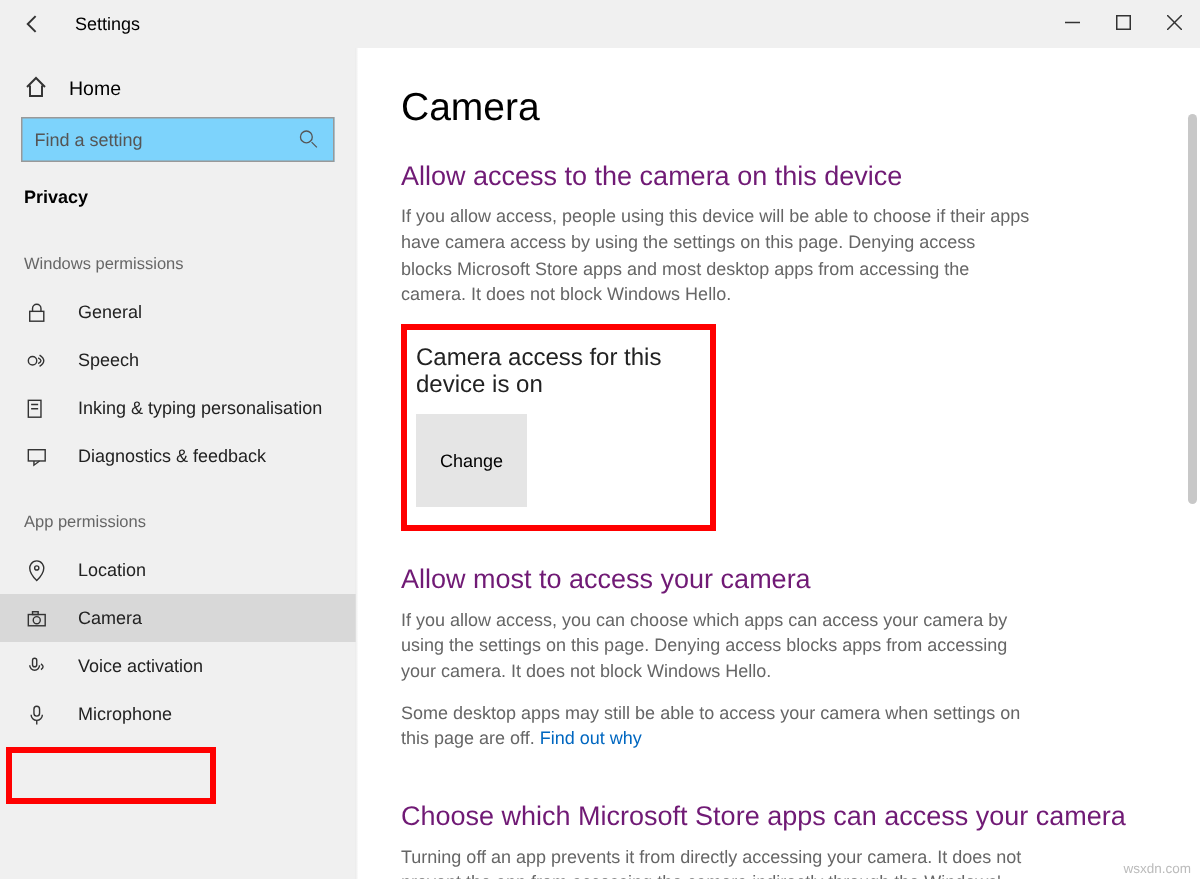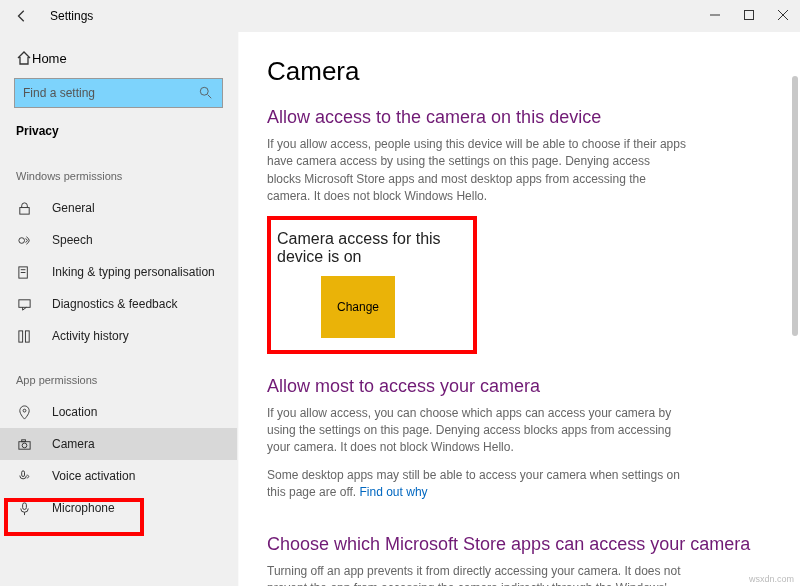--- a/index.html
+++ b/index.html
@@ -4,37 +4,37 @@
 <style>
 * { margin: 0; padding: 0; box-sizing: border-box; font-family: "Segoe UI", sans-serif; }
 body { width: 800px; height: 586px; overflow: hidden; background: #fff; position: relative; }
 .titlebar { height: 32px; display: flex; align-items: center; padding: 0 0 0 8px; background: #f0f0f0; position: relative; }
 .titlebar .back { width: 28px; height: 28px; display: flex; align-items: center; justify-content: center; }
 .titlebar .title { font-size: 12px; margin-left: 14px; }
 .win-controls { position: absolute; right: 0; top: 0; display: flex; }
 .win-btn { width: 34px; height: 30px; display: flex; align-items: center; justify-content: center; font-size:12px; }
 .main { display: flex; height: calc(100% - 32px); }
 .sidebar { width: 237px; background: #f0f0f0; padding: 14px 0 0 0; position: relative; }
-.home { display: flex; align-items: center; padding: 4px 16px 10px 16px; font-size: 13px; }
+.home { display: flex; align-items: center; padding: 4px 16px 10px 16px; font-size: 13px; gap: 14px; }
 .searchbox { margin: 2px 14px 12px 14px; height: 30px; border: 1px solid #999; background: #7dd3fc; display: flex; align-items: center; padding: 0 8px; font-size: 12px; color: #555; position: relative; }
 .searchbox .mag { position: absolute; right: 8px; }
 .privacy { padding: 4px 16px; font-size: 12px; font-weight: 600; margin-bottom: 28px; }
 .group-label { padding: 0 16px; font-size: 11px; color: #666; margin-bottom: 10px; }
 .nav-item { display: flex; align-items: center; gap: 20px; padding: 8px 16px; font-size: 12px; color: #222; }
 .nav-item.active { background: #d8d8d8; }
 .gap { height: 22px; }
 .highlight-camera { position: absolute; left: 4px; top: 466px; width: 140px; height: 38px; border: 4px solid #ff0000; pointer-events: none; }
 .content { flex: 1; position: relative; overflow: hidden; padding: 24px 22px 0 30px; }
 .content-inner { height: 100%; overflow-y: auto; padding-right: 22px; }
 h1 { font-size: 26px; font-weight: 400; margin-bottom: 20px; }
 h2 { font-size: 18px; font-weight: 400; margin-bottom: 8px; color: #701a75; margin-top: 10px; }
 p.desc { font-size: 12px; color: #666; line-height: 1.45; margin-bottom: 10px; max-width: 420px; }
 .redbox1 { border: 4px solid #ff0000; padding: 10px 14px 12px 6px; width: 210px; margin-bottom: 22px; }
 .status-line { font-size: 16px; color: #222; margin-bottom: 10px; }
-.change-btn { background: #eab308; border: none; padding: 24px 16px; font-size: 12px; cursor: pointer; margin-left: 44px; }
+.change-btn { background: #e5e5e5; border: none; padding: 24px 16px; font-size: 12px; cursor: pointer; }
 .redbox2 { border: 4px solid #ff0000; padding: 8px 10px; width: 110px; display: flex; align-items: center; gap: 12px; margin-bottom: 8px; }
 .toggle { width: 40px; height: 20px; border-radius: 10px; background: #0067c0; position: relative; }
 .toggle::after { content: ""; position: absolute; right: 3px; top: 3px; width: 14px; height: 14px; background: #fff; border-radius: 50%; }
 .toggle-label { font-size: 12px; }
 .link { color: #0067c0; }
 .scrollbar-fake { position: absolute; right: 2px; top: 44px; width: 6px; height: 260px; background: #c8c8c8; border-radius: 3px; }
 .divider-shadow { position: absolute; left: 237px; top: 32px; width: 2px; height: 554px; background: linear-gradient(to right, rgba(0,0,0,0.08), transparent); }
 .ic { width: 16px; height: 16px; display:inline-flex; align-items:center; justify-content:center; }
 .watermark { position:absolute; bottom:2px; right:6px; font-size:9px; color:#bbb; }
 </style>
@@ -120,29 +120,20 @@
       </div>
     <div class="nav-item">
         <span class="ic">
           <svg width="15" height="15" viewBox="0 0 16 16">
             <rect x="2" y="3" width="12" height="8" stroke="#333" fill="none"></rect>
             <path d="M6 11 L6 14 L10 11" stroke="#333" fill="none"></path>
           </svg>
         </span>
         <span>Diagnostics &amp; feedback</span>
       </div>
-    <div class="nav-item">
-        <span class="ic">
-          <svg width="15" height="15" viewBox="0 0 16 16">
-            <rect x="2" y="2" width="4" height="12" stroke="#333" fill="none"></rect>
-            <rect x="9" y="2" width="4" height="12" stroke="#333" fill="none"></rect>
-          </svg>
-        </span>
-        <span>Activity history</span>
-      </div>
 
     <div class="gap"></div>
     <div class="group-label">App permissions</div>
     <div class="nav-item">
         <span class="ic">
           <svg width="15" height="15" viewBox="0 0 16 16">
             <path d="M8 1 C4 1 3 5 3 6 C3 10 8 15 8 15 C8 15 13 10 13 6 C13 5 12 1 8 1 Z" stroke="#333" fill="none"></path>
             <circle cx="8" cy="6" r="1.5" stroke="#333" fill="none"></circle>
           </svg>
         </span>

